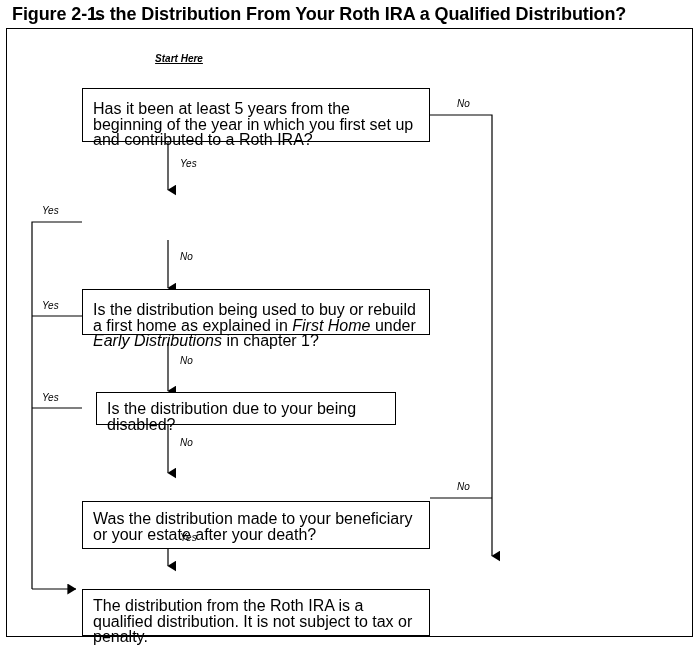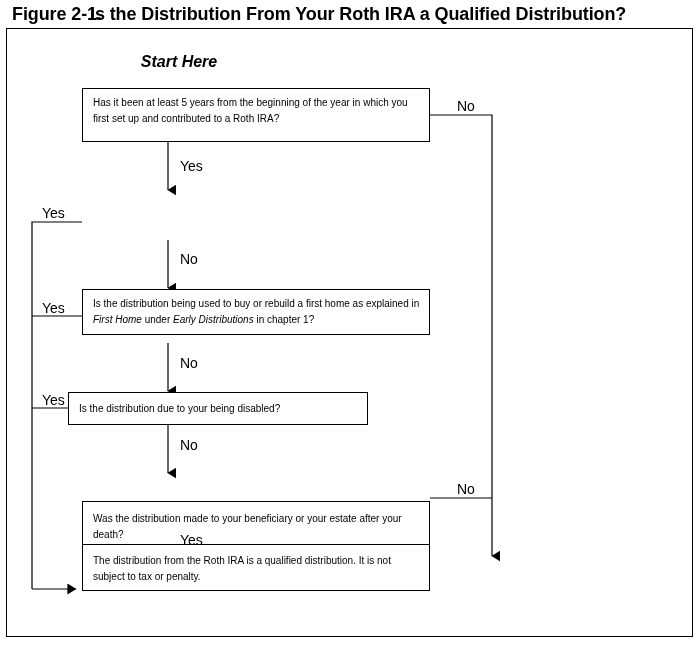--- a/index.html
+++ b/index.html
@@ -39,45 +39,47 @@
     height: 609px;
     border: 1.5px solid #000000;
     box-sizing: border-box;
   }
   .start-here {
     position: absolute;
     left: 139px;
     top: 53px;
     width: 80px;
     text-align: center;
-    font-size: 16px;
+    font-size: 10px;
     font-weight: bold;
     font-style: italic;
+    text-decoration: underline;
   }
   .node {
     position: absolute;
     border: 1.2px solid #000000;
     box-sizing: border-box;
     background: #ffffff;
-    font-size: 10px;
+    font-size: 16px;
     line-height: 15.6px;
-    padding: 6px 9px 6px 10px;
+    padding: 12px 9px 6px 10px;
   }
   .node i { font-style: italic; }
   svg.wires {
     position: absolute;
     left: 0;
     top: 0;
     width: 699px;
     height: 645px;
     pointer-events: none;
   }
   .lbl {
     position: absolute;
-    font-size: 14px;
+    font-size: 10px;
+    font-style: italic;
     white-space: nowrap;
   }
 </style>
 </head>
 <body>
 
 <div id="page">
 
   <div class="fig-title">
     <span class="num">Figure 2-1.</span><span>Is the Distribution From Your Roth IRA a Qualified Distribution?</span>
@@ -125,29 +127,29 @@
 
   <div class="node" style="left:82px; top:88px; width:348px; height:54px;">
     <span>Has it been at least 5 years from the beginning of the year in which you first set up and contributed to a Roth IRA?</span>
   </div>
 
 
   <div class="node" style="left:82px; top:289px; width:348px; height:46px;">
     <span>Is the distribution being used to buy or rebuild a first home as explained in </span><i>First Home</i><span> under </span><i>Early Distributions</i><span> in chapter 1?</span>
   </div>
 
-  <div class="node" style="left:68px; top:392px; width:300px; height:33px; padding-top:8px;">
+  <div class="node" style="left:96px; top:392px; width:300px; height:33px; padding-top:8px;">
     <span>Is the distribution due to your being disabled?</span>
   </div>
 
   <div class="node" style="left:82px; top:501px; width:348px; height:48px; padding-top:9px;">
     <span>Was the distribution made to your beneficiary or your estate after your death?</span>
   </div>
 
-  <div class="node" style="left:82px; top:544px; width:348px; height:47px; padding-top:8px;">
+  <div class="node" style="left:82px; top:589px; width:348px; height:47px; padding-top:8px;">
     <span>The distribution from the Roth IRA is a qualified distribution. It is not subject to tax or penalty.</span>
   </div>
 
 
   <div class="lbl" style="left:457px; top:98px;">No</div>
   <div class="lbl" style="left:180px; top:158px;">Yes</div>
 
   <div class="lbl" style="left:42px; top:205px;">Yes</div>
   <div class="lbl" style="left:180px; top:251px;">No</div>
 

